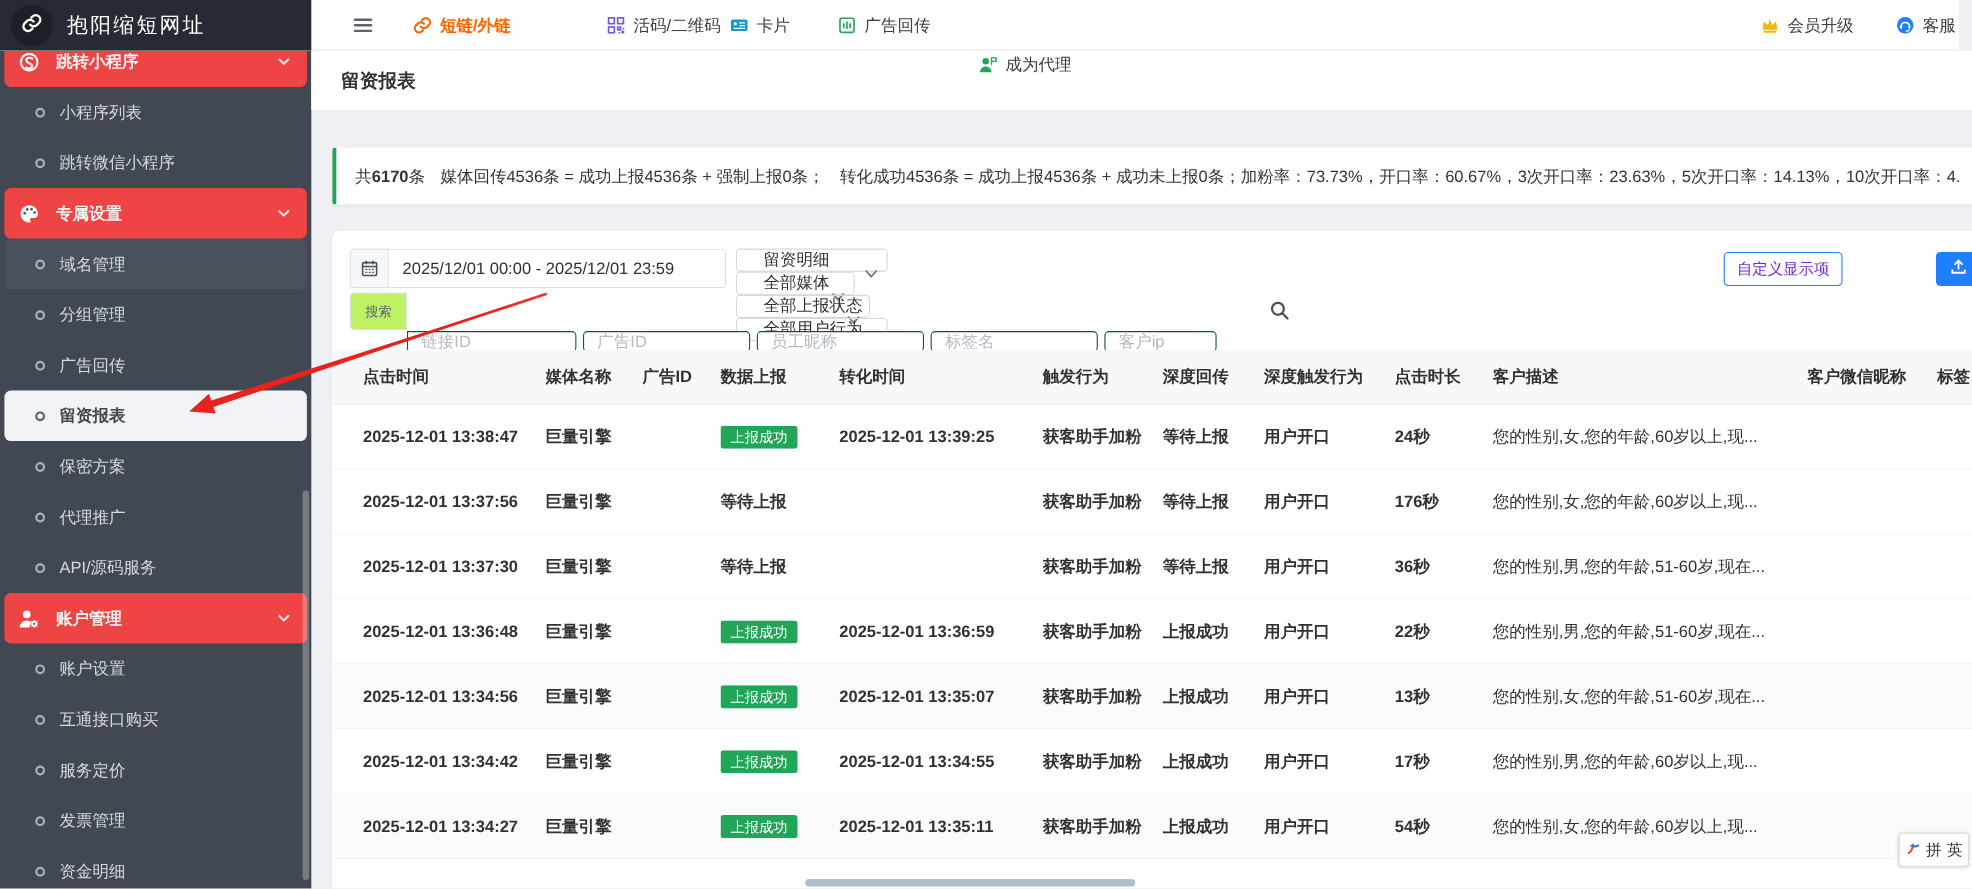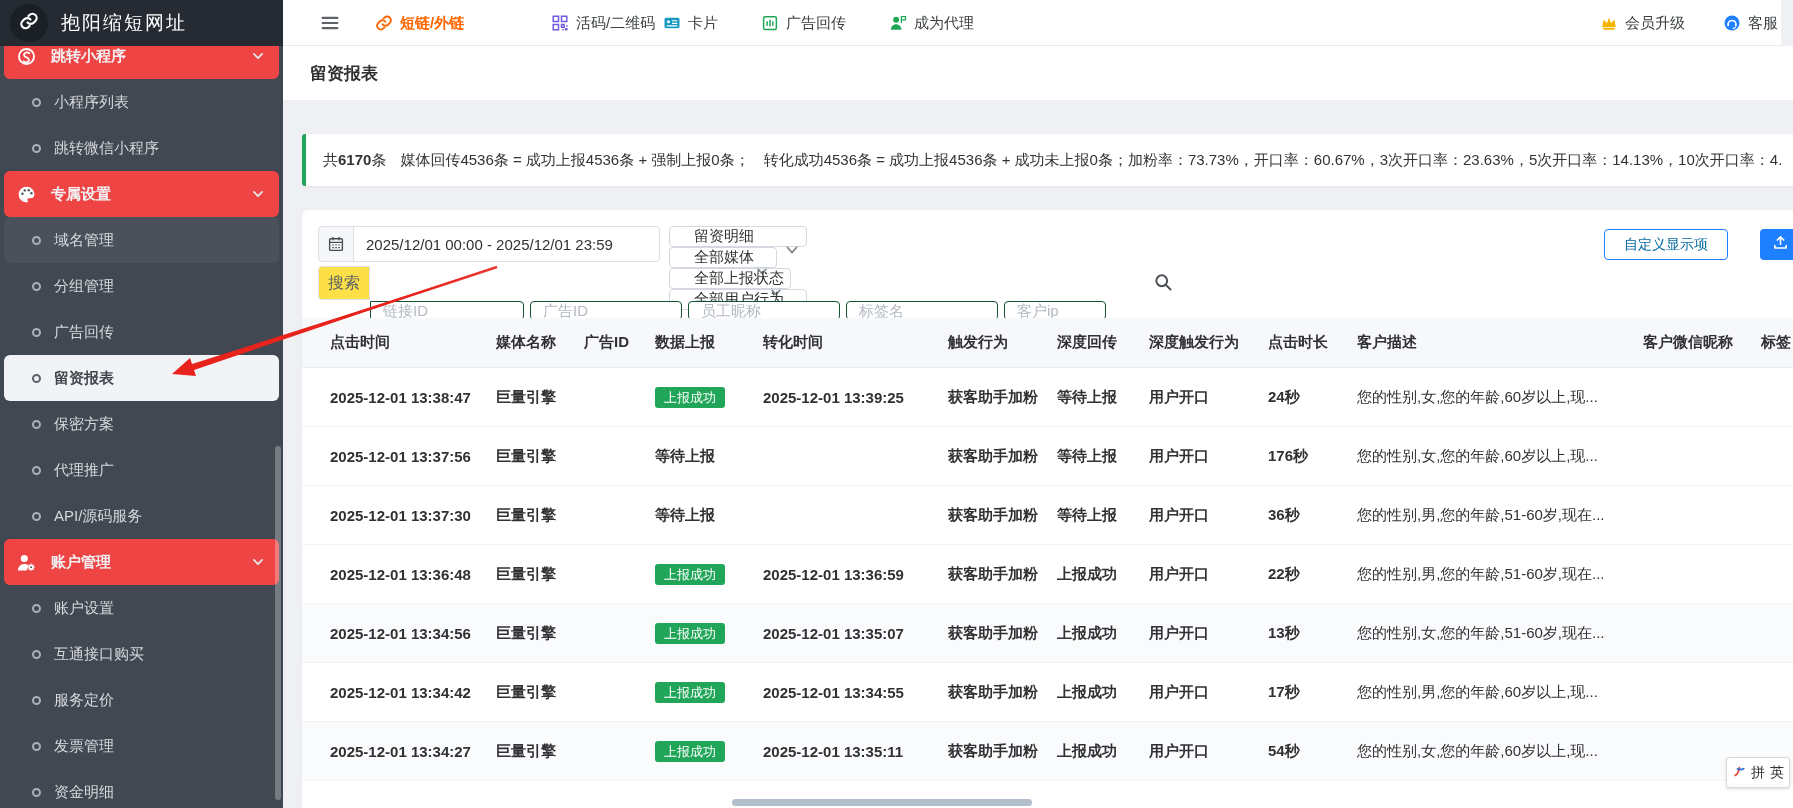--- a/index.html
+++ b/index.html
@@ -62,31 +62,31 @@
              display:flex; align-items:center; justify-content:center; color:#4a5056; cursor:pointer; }
   .cal-btn svg { width:18px; height:18px; }
   .date-input { width:306px; border:1px solid #dcdfe6; border-left:none; border-radius:0 4px 4px 0;
                 font-size:15px; color:#303133; padding:0 12px; outline:none;
                 font-family:"Liberation Sans","DejaVu Sans",sans-serif; }
   .select { position:relative; border:1px solid #d4d9e0; border-radius:4px; margin-left:9px;
             display:flex; align-items:center; padding:0 26px 0 24px; font-size:15px; color:#303133;
             cursor:pointer; white-space:nowrap; }
   .select .sel-chev { position:absolute; right:8px; top:13px; width:12px; height:8px; color:#7a828c; }
 
-  .btn-customize { position:absolute; left:1302px; top:19px; width:124px; height:31px; background:#fff;
-                   border:1px solid #1e80ff; border-radius:4px; color:#0369a1; font-size:14px;
+  .btn-customize { position:absolute; left:1265px; top:19px; width:108px; height:31px; background:#fff;
+                   border:1px solid #1e80ff; border-radius:4px; color:#6d28d9; font-size:14px;
                    display:flex; align-items:center; justify-content:center; cursor:pointer; }
   .btn-export { position:absolute; left:1458px; top:19px; width:70px; height:31px; background:#1e80ff;
                 border-radius:4px; color:#fff; display:flex; align-items:center; padding-left:12px;
                 gap:6px; cursor:pointer; }
   .btn-export svg { width:17px; height:17px; flex:none; }
 
   .row-search { position:absolute; left:16px; top:56px; height:34px; display:flex; align-items:stretch; }
-  .search-label { width:52px; background:#fde047; border:1px solid #dcdfe6; border-radius:4px 0 0 4px;
-                  display:flex; align-items:center; justify-content:center; font-size:16px; color:#5a6066; }
+  .search-label { width:52px; background:#bef264; border:1px solid #dcdfe6; border-radius:4px 0 0 4px;
+                  display:flex; align-items:center; justify-content:center; font-size:12px; color:#5a6066; }
   .s-input { border:1px solid #14532d; border-radius:0 4px 4px 0; font-size:15px; color:#303133;
              padding:0 12px; outline:none; font-family:"Liberation Sans","DejaVu Sans",sans-serif; }
   .s-input::placeholder { color:#b4bac2; }
   .s-input + .s-input { margin-left:6px; border-radius:4px; }
   .search-btn { margin-left:40px; width:34px; background:transparent; border:none; color:#4a5056;
                 display:flex; align-items:center; justify-content:center; cursor:pointer; }
   .search-btn svg { width:20px; height:20px; }
 
   
   .table { position:absolute; left:0; right:0; top:108px; bottom:0; overflow:hidden; }
@@ -163,21 +163,21 @@
           </div>
           <div class="nav-item" style="left: 478px;">
             <span class="ic" style="color:#21a558">
               <svg viewBox="0 0 24 24" fill="none" stroke="currentColor" stroke-width="2">
                 <rect x="3.5" y="3.5" width="17" height="17" rx="2"></rect>
                 <path d="M8.2 9.5v6M12 7.5v9M15.8 9.5v6"></path>
               </svg>
             </span>
             <span>广告回传</span>
           </div>
-          <div class="nav-item" style="left: 606px;">
+          <div class="nav-item" style="left: 606px; margin-top: 36px;">
             <span class="ic" style="color:#21a558">
               <svg viewBox="0 0 24 24" fill="currentColor">
                 <circle cx="9.5" cy="7.5" r="4"></circle>
                 <path d="M2.5 21c0-4 3.2-7.2 7-7.2s7 3.2 7 7.2z"></path>
                 <path d="M16.5 3.5h5.5v4.2h-5.5z M16.5 3.5v8.5" fill="none" stroke="currentColor" stroke-width="1.7"></path>
               </svg>
             </span>
             <span>成为代理</span>
           </div>
         </div>

